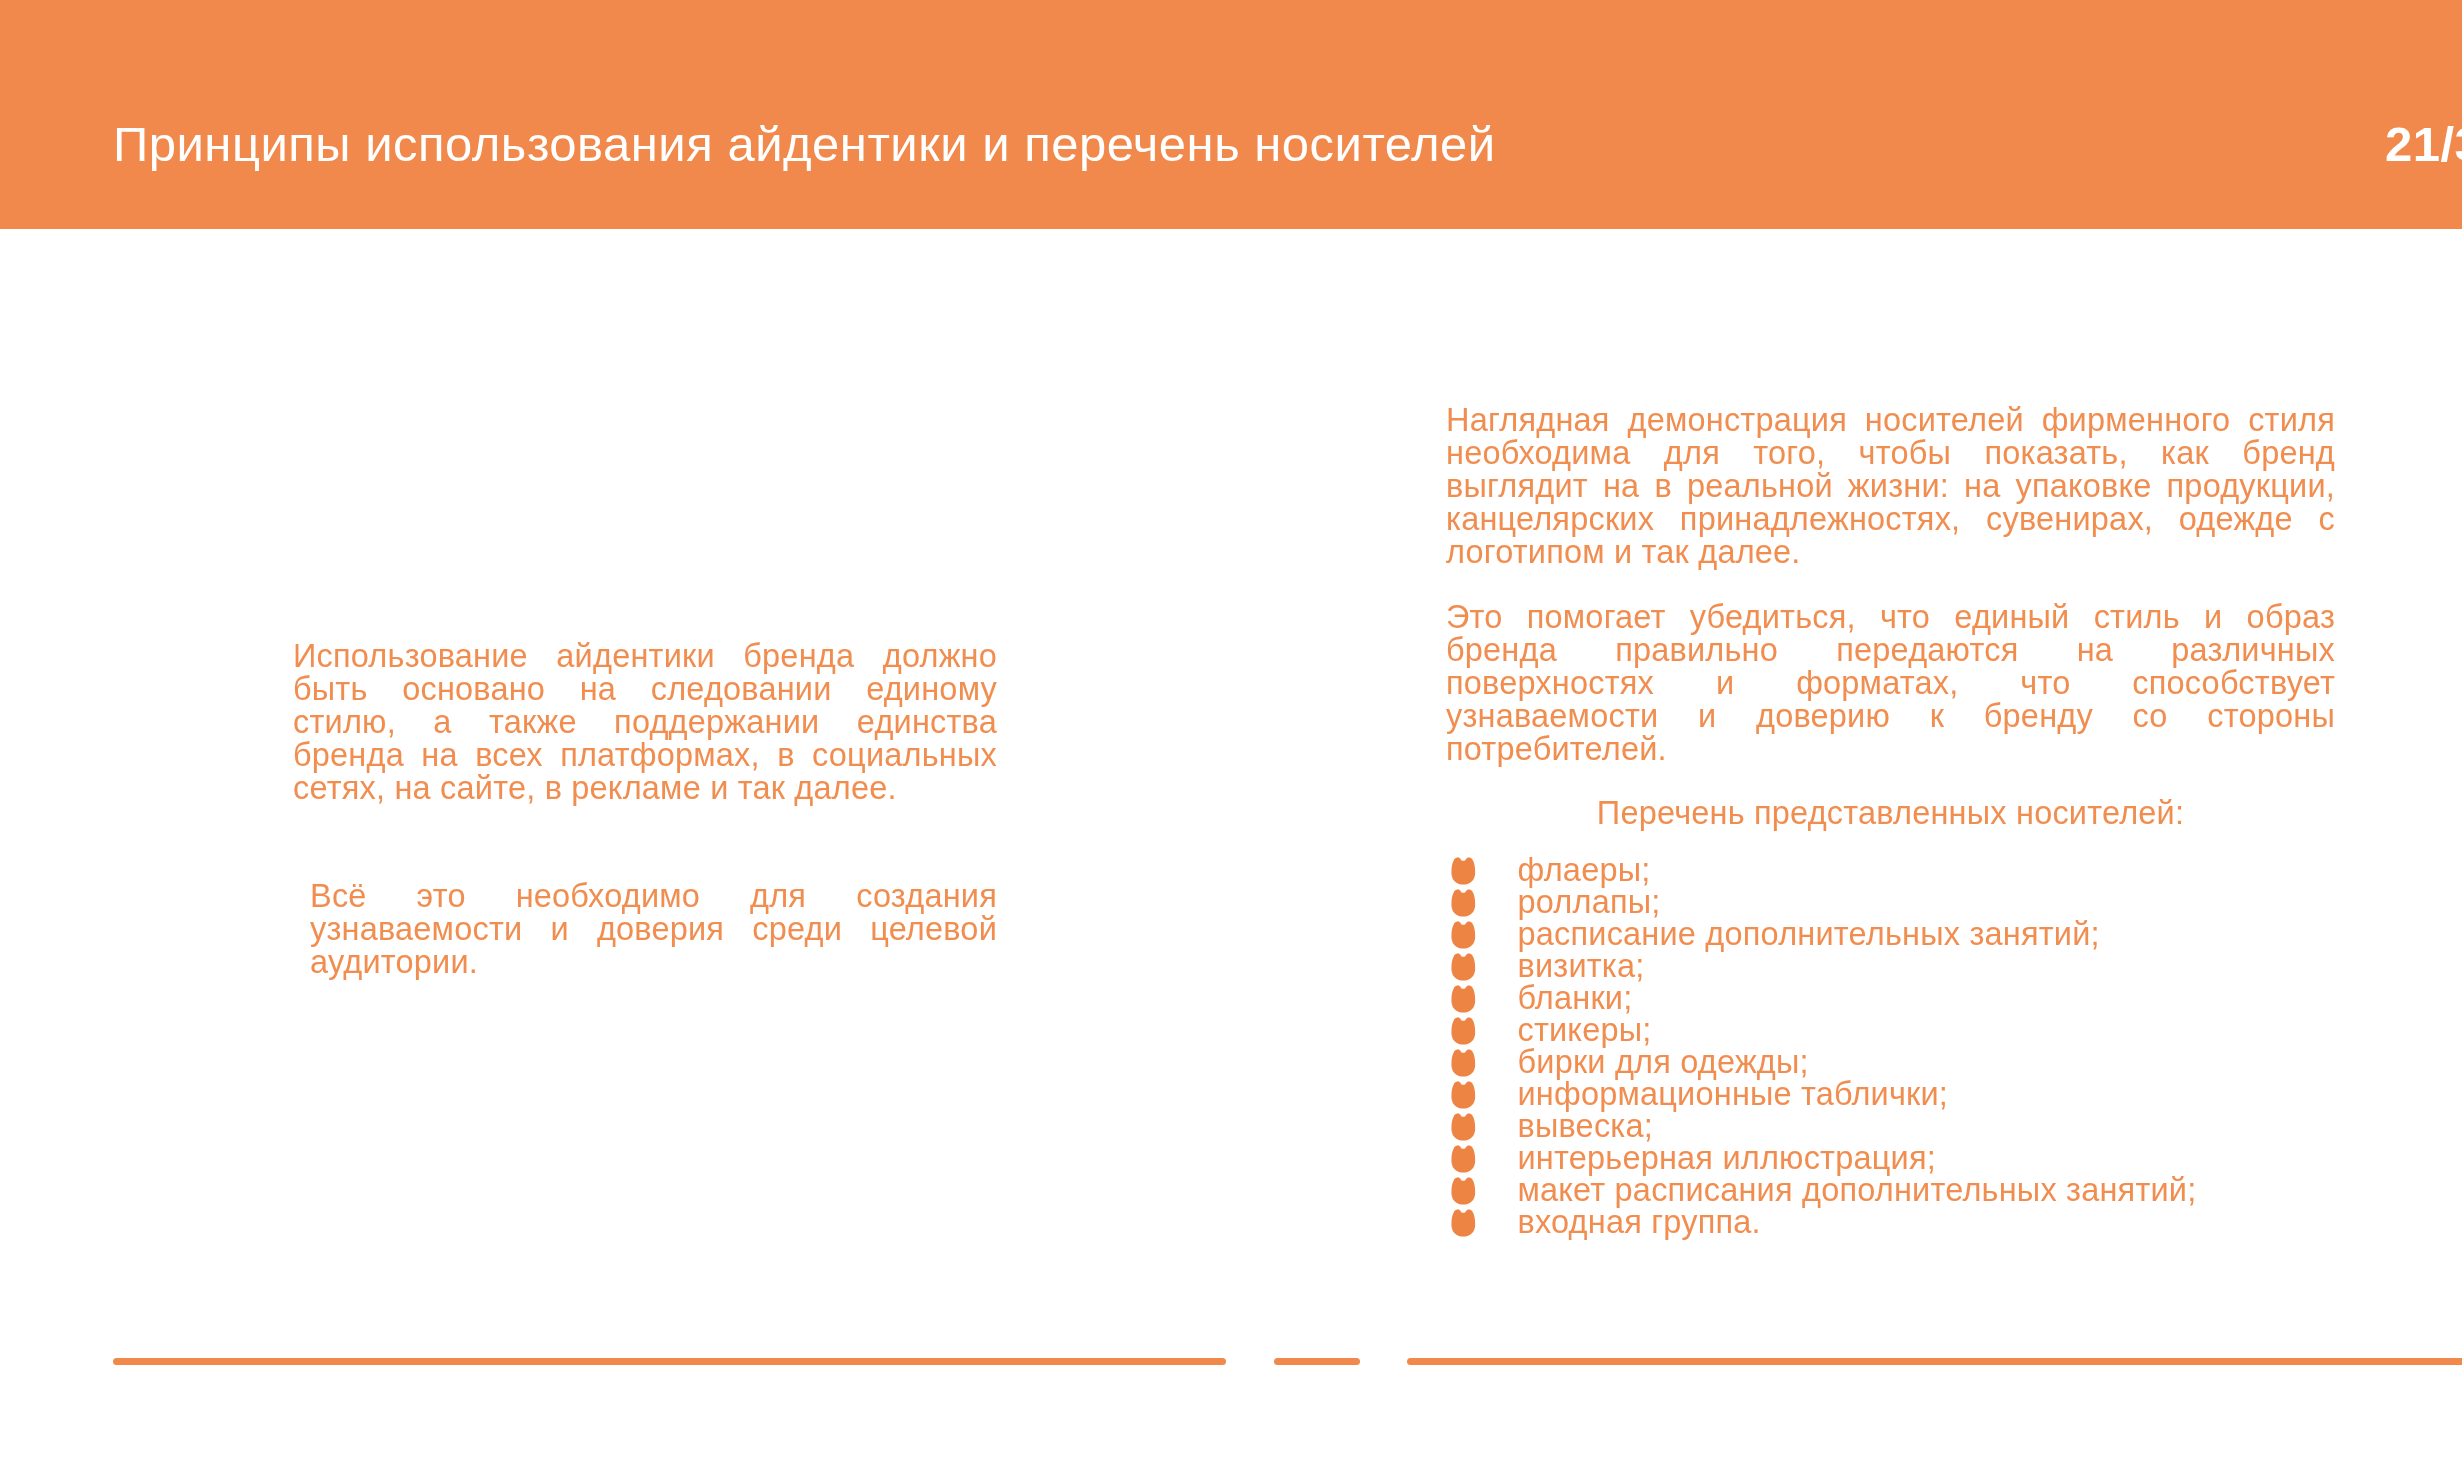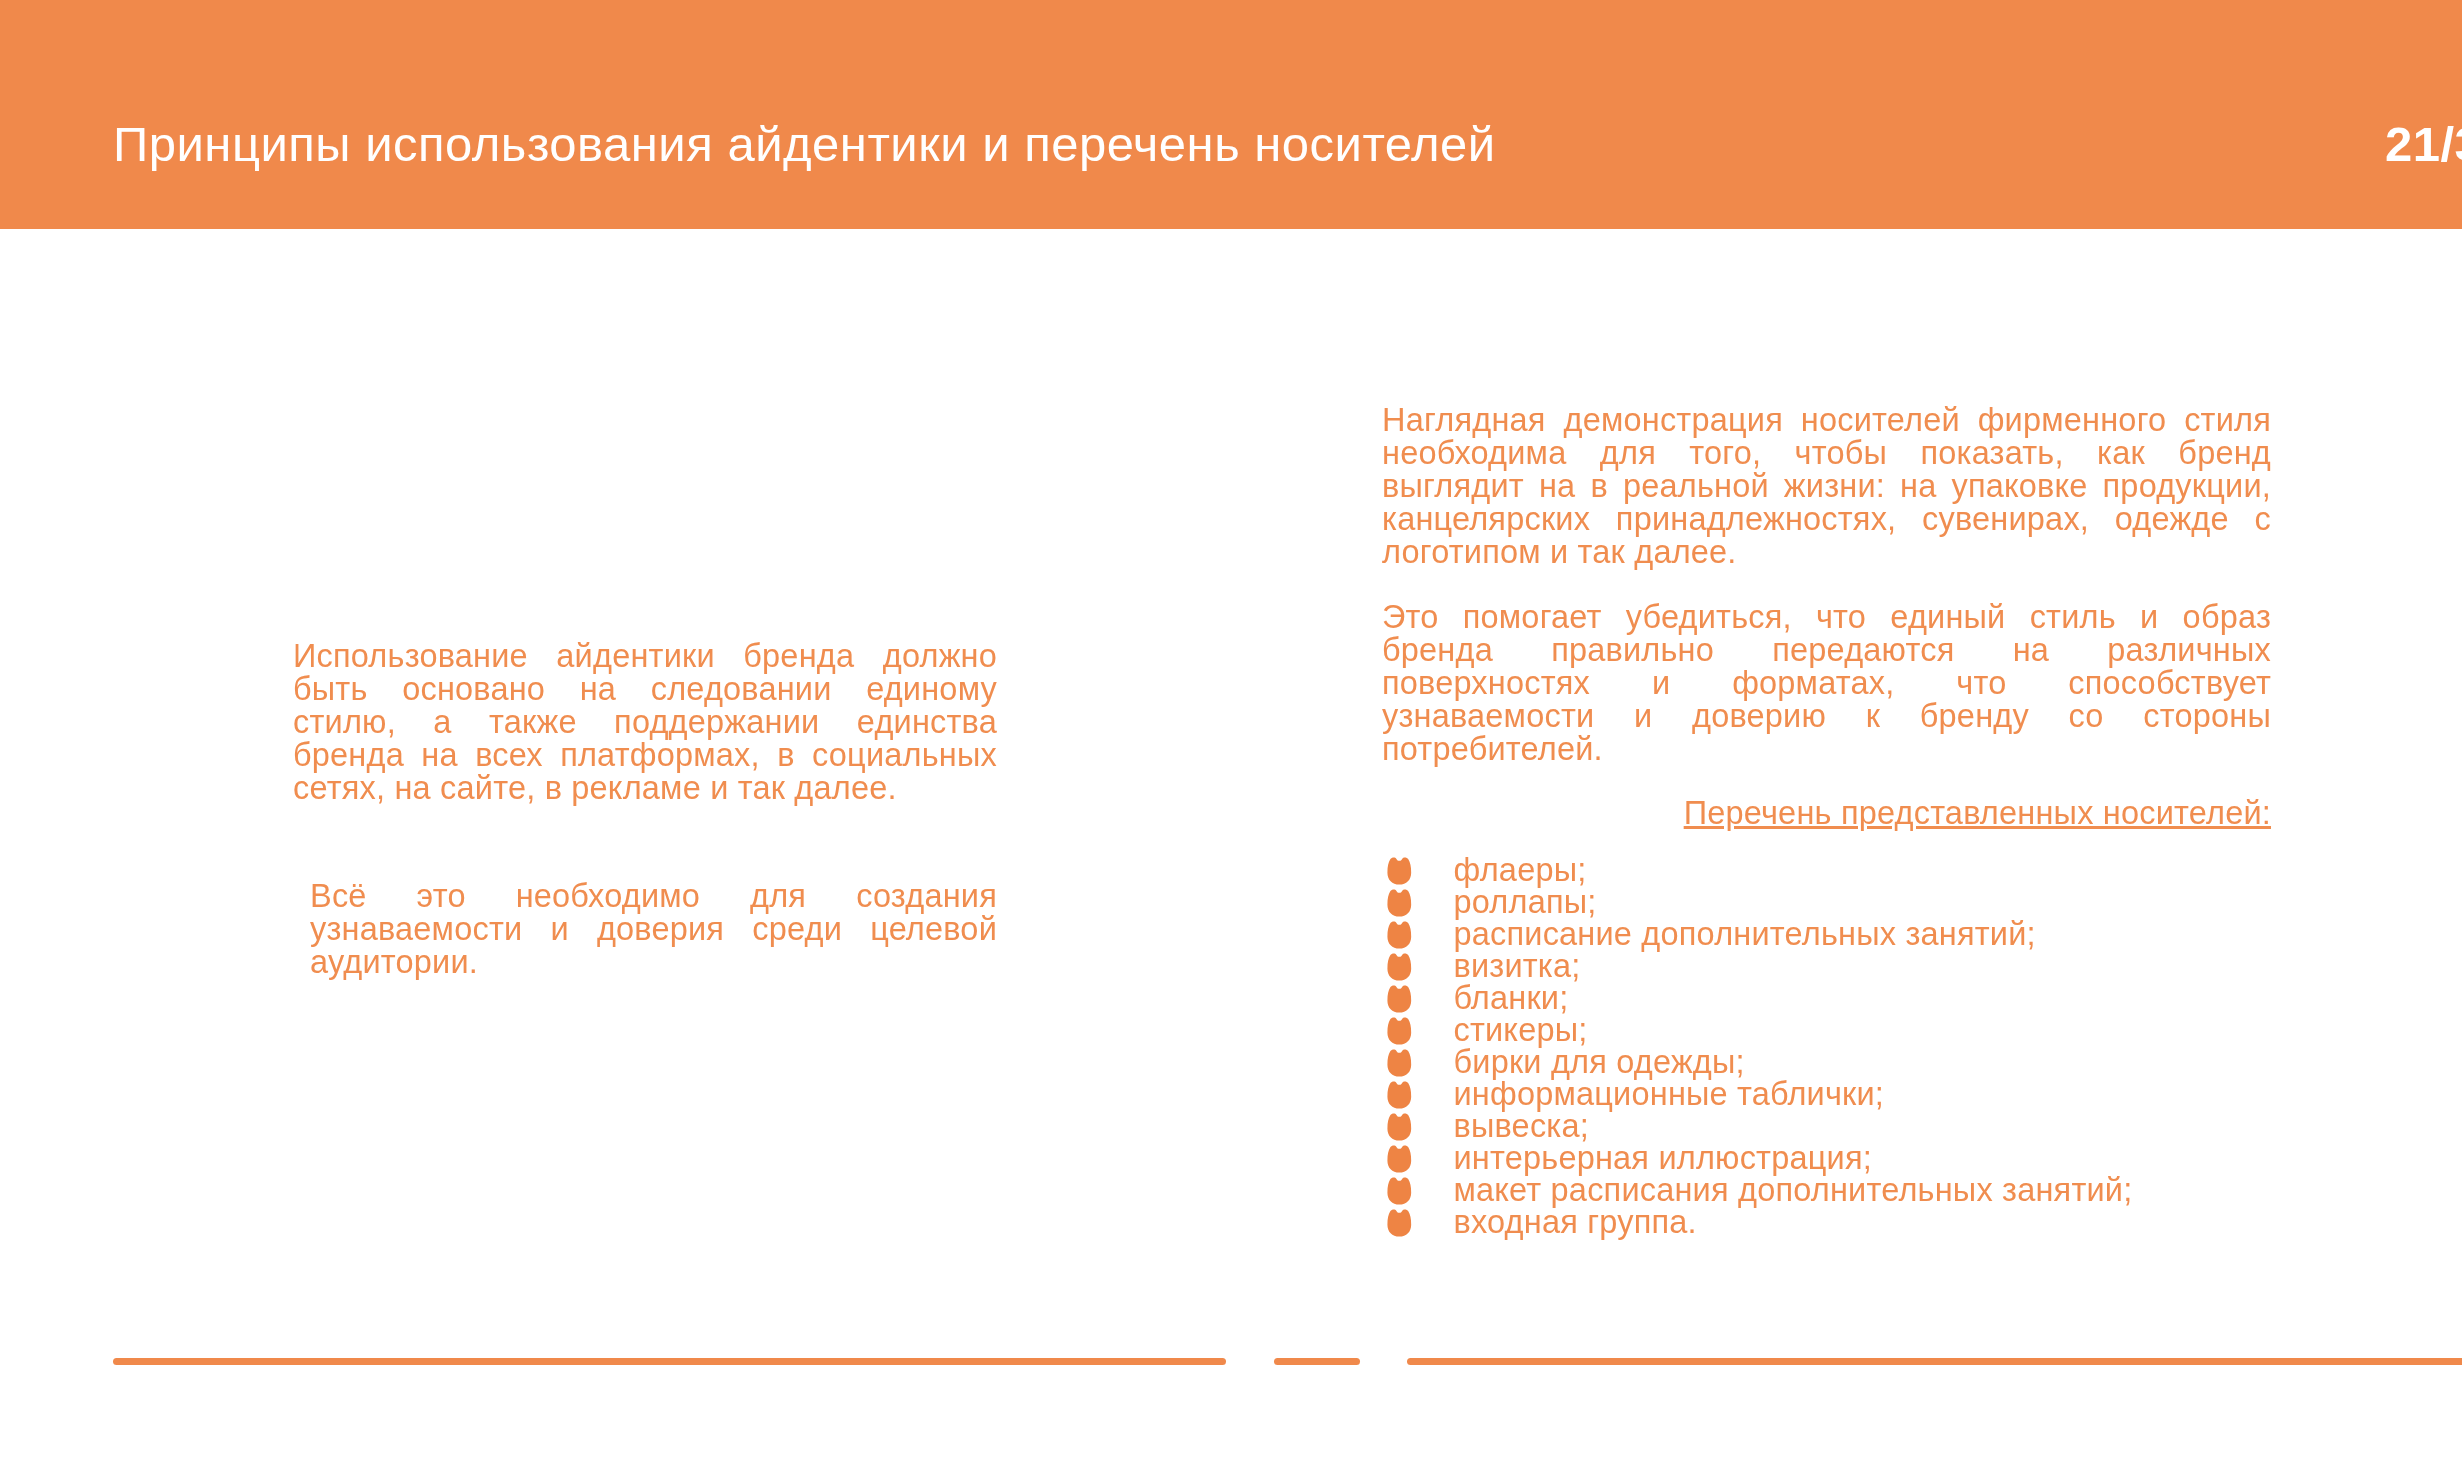--- a/index.html
+++ b/index.html
@@ -55,32 +55,31 @@
     position:absolute;
     color:var(--text-orange);
     font-size:32.5px;
     line-height:33px;
     letter-spacing:0.2px;
   }
   .col-left{
     left:293px;top:640px;width:704px;
   }
   .col-right{
-    left:1382px;top:404px;width:889px;
+    left:1446px;top:404px;width:889px;
   }
   .para{
     text-align:justify;
     text-justify:inter-word;
   }
   .col-left .para + .para{margin-top:75px;margin-left:17px;}
   .col-right .para + .para{margin-top:31.5px;}
   .list-heading{
     margin-top:31.5px;
-    text-align:right;
-    text-decoration:underline;
+    text-align:center;
   }
   .carrier-list{
     list-style:none;
     margin-top:24.6px;
   }
   .carrier-list li{
     display:flex;
     align-items:center;
     height:32px;
     padding-left:3.9px;

